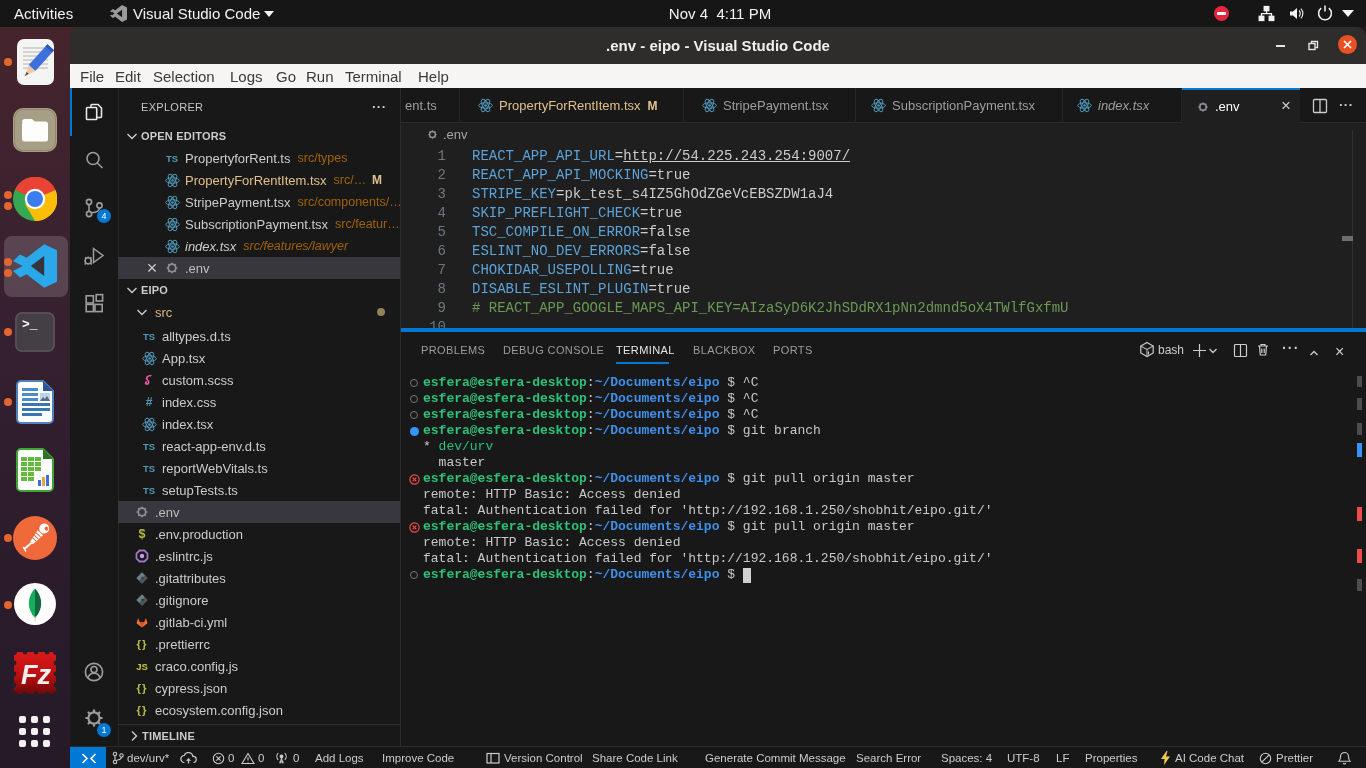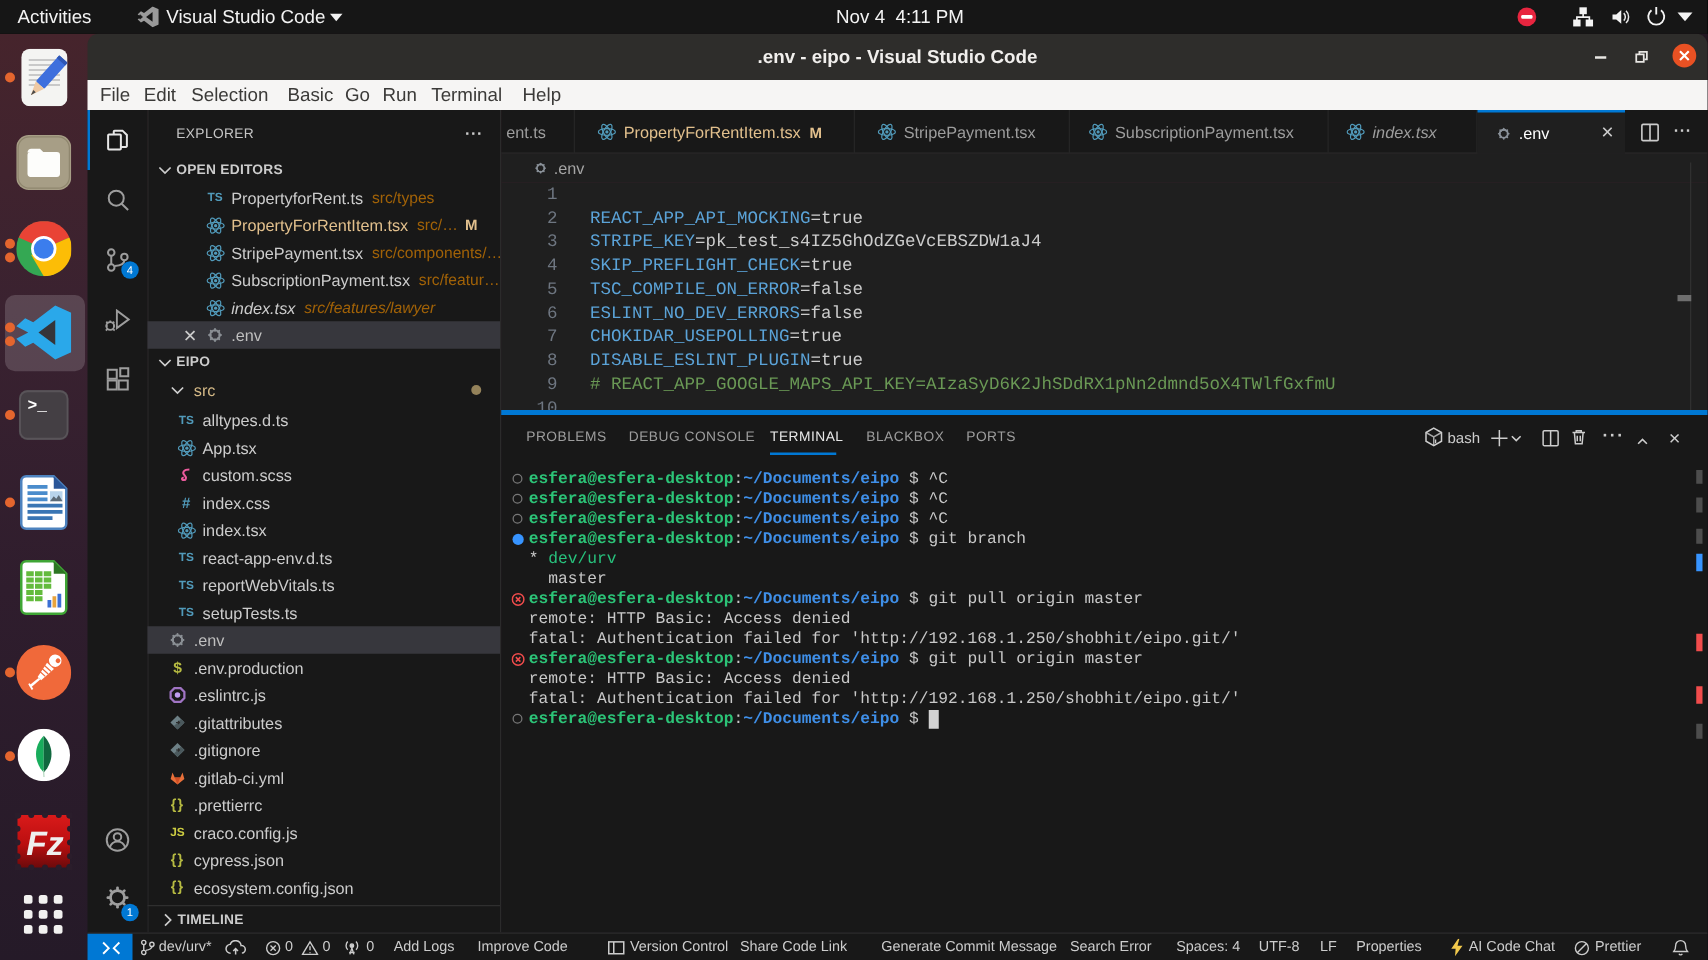--- a/index.html
+++ b/index.html
@@ -263,21 +263,21 @@
 </div>
 <div class="a dot" style="left:1338px;top:35px;width:19px;height:19px;background:#e95123"></div>
 <div class="a" style="left:1338px;top:35px;width:19px;height:19px">
 <svg width="19" height="19">
       <path d="M6 6 l7 7 M13 6 l-7 7" stroke="#fff" stroke-width="1.7"></path>
     </svg>
 </div>
 <div class="a" style="left:80px;top:68px;color:#3b3a38;font-size:15px">File</div>
 <div class="a" style="left:115px;top:68px;color:#3b3a38;font-size:15px">Edit</div>
 <div class="a" style="left:153px;top:68px;color:#3b3a38;font-size:15px">Selection</div>
-<div class="a" style="left:230px;top:68px;color:#3b3a38;font-size:15px">Basic</div>
+<div class="a" style="left:230px;top:68px;color:#3b3a38;font-size:15px">Logs</div>
 <div class="a" style="left:276px;top:68px;color:#3b3a38;font-size:15px">Go</div>
 <div class="a" style="left:306px;top:68px;color:#3b3a38;font-size:15px">Run</div>
 <div class="a" style="left:345px;top:68px;color:#3b3a38;font-size:15px">Terminal</div>
 <div class="a" style="left:418px;top:68px;color:#3b3a38;font-size:15px">Help</div>
 <div class="a" style="left:70px;top:88px;width:2px;height:48px;background:#0078d4"></div>
 <div class="a" style="left:82px;top:100px">
 <svg width="24" height="24" fill="none" stroke="#e7e7e7" stroke-width="1.6">
       <path d="M9 7.5 V5.2 a.7.7 0 01.7-.7 H16 L19.5 8 V16.8 a.7.7 0 01-.7.7 H14.8"></path>
       <rect x="4.5" y="7.5" width="10.2" height="12" rx=".7" fill="#181818"></rect>
     </svg>
@@ -657,20 +657,21 @@
         <rect x="10.7" y="2.5" width="2.6" height="4.8" rx="1.2" transform="rotate(135 12 12)"></rect>
         <rect x="10.7" y="16.7" width="2.6" height="4.8" rx="1.2" transform="rotate(135 12 12)"></rect>
         <circle cx="12" cy="12" r="6.5" fill="none" stroke="#8a9199" stroke-width="3"></circle>
       </g>
     </svg>
 </div>
 <div class="a" style="left:443px;top:127px;font-size:13px;color:#a5a5a5">.env</div>
 
 <div class="a" style="left:401px;top:146px;width:965px;height:182px;overflow:hidden">
 <div class="ln" style="top:1px">1</div>
+    <div class="cl" style="top:1px"><span class="k">REACT_APP_API_URL</span>=<span class="u">http://54.225.243.254:9007/</span></div>
 <div class="ln" style="top:20px">2</div>
     <div class="cl" style="top:20px"><span class="k">REACT_APP_API_MOCKING</span>=true</div>
 <div class="ln" style="top:39px">3</div>
     <div class="cl" style="top:39px"><span class="k">STRIPE_KEY</span>=pk_test_s4IZ5GhOdZGeVcEBSZDW1aJ4</div>
 <div class="ln" style="top:58px">4</div>
     <div class="cl" style="top:58px"><span class="k">SKIP_PREFLIGHT_CHECK</span>=true</div>
 <div class="ln" style="top:77px">5</div>
     <div class="cl" style="top:77px"><span class="k">TSC_COMPILE_ON_ERROR</span>=false</div>
 <div class="ln" style="top:96px">6</div>
     <div class="cl" style="top:96px"><span class="k">ESLINT_NO_DEV_ERRORS</span>=false</div>

